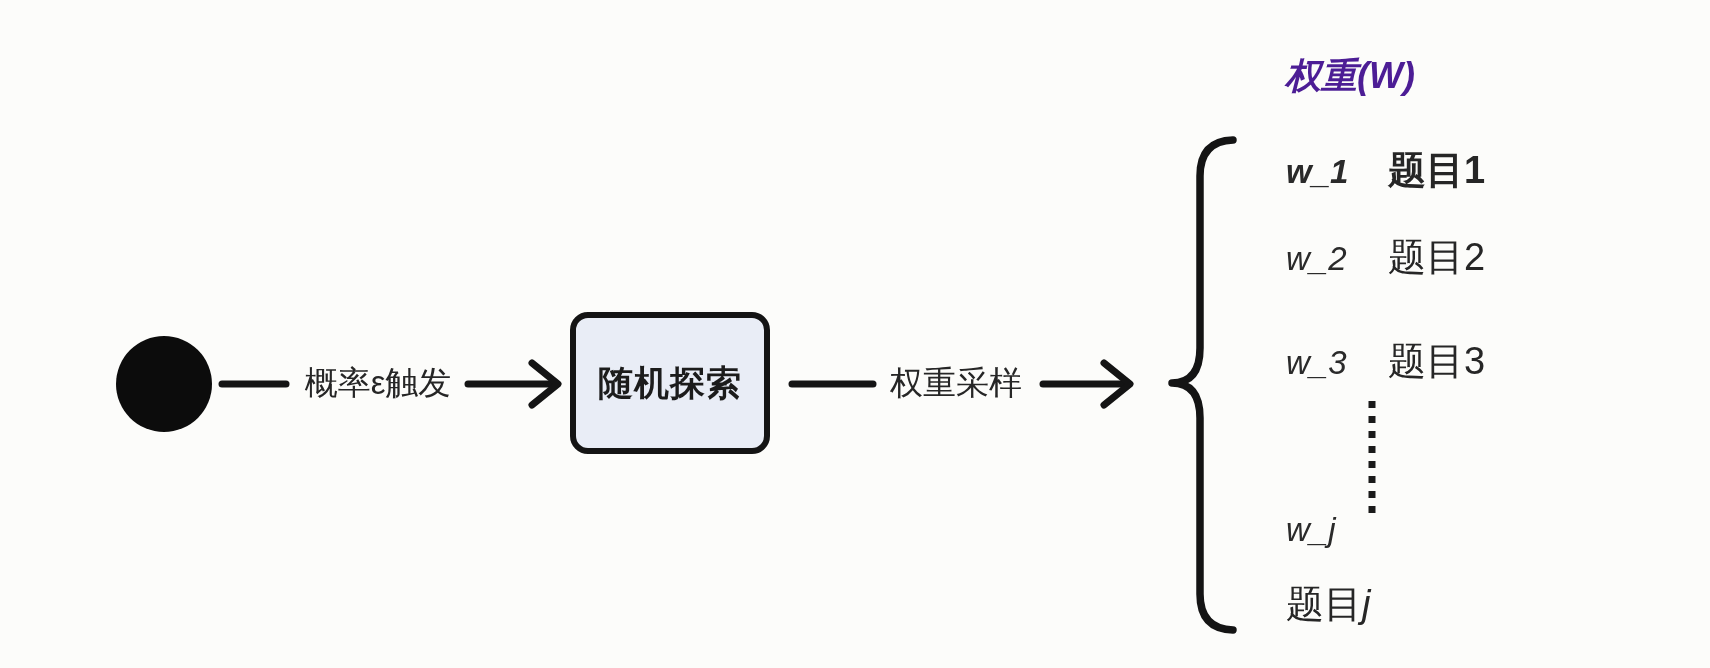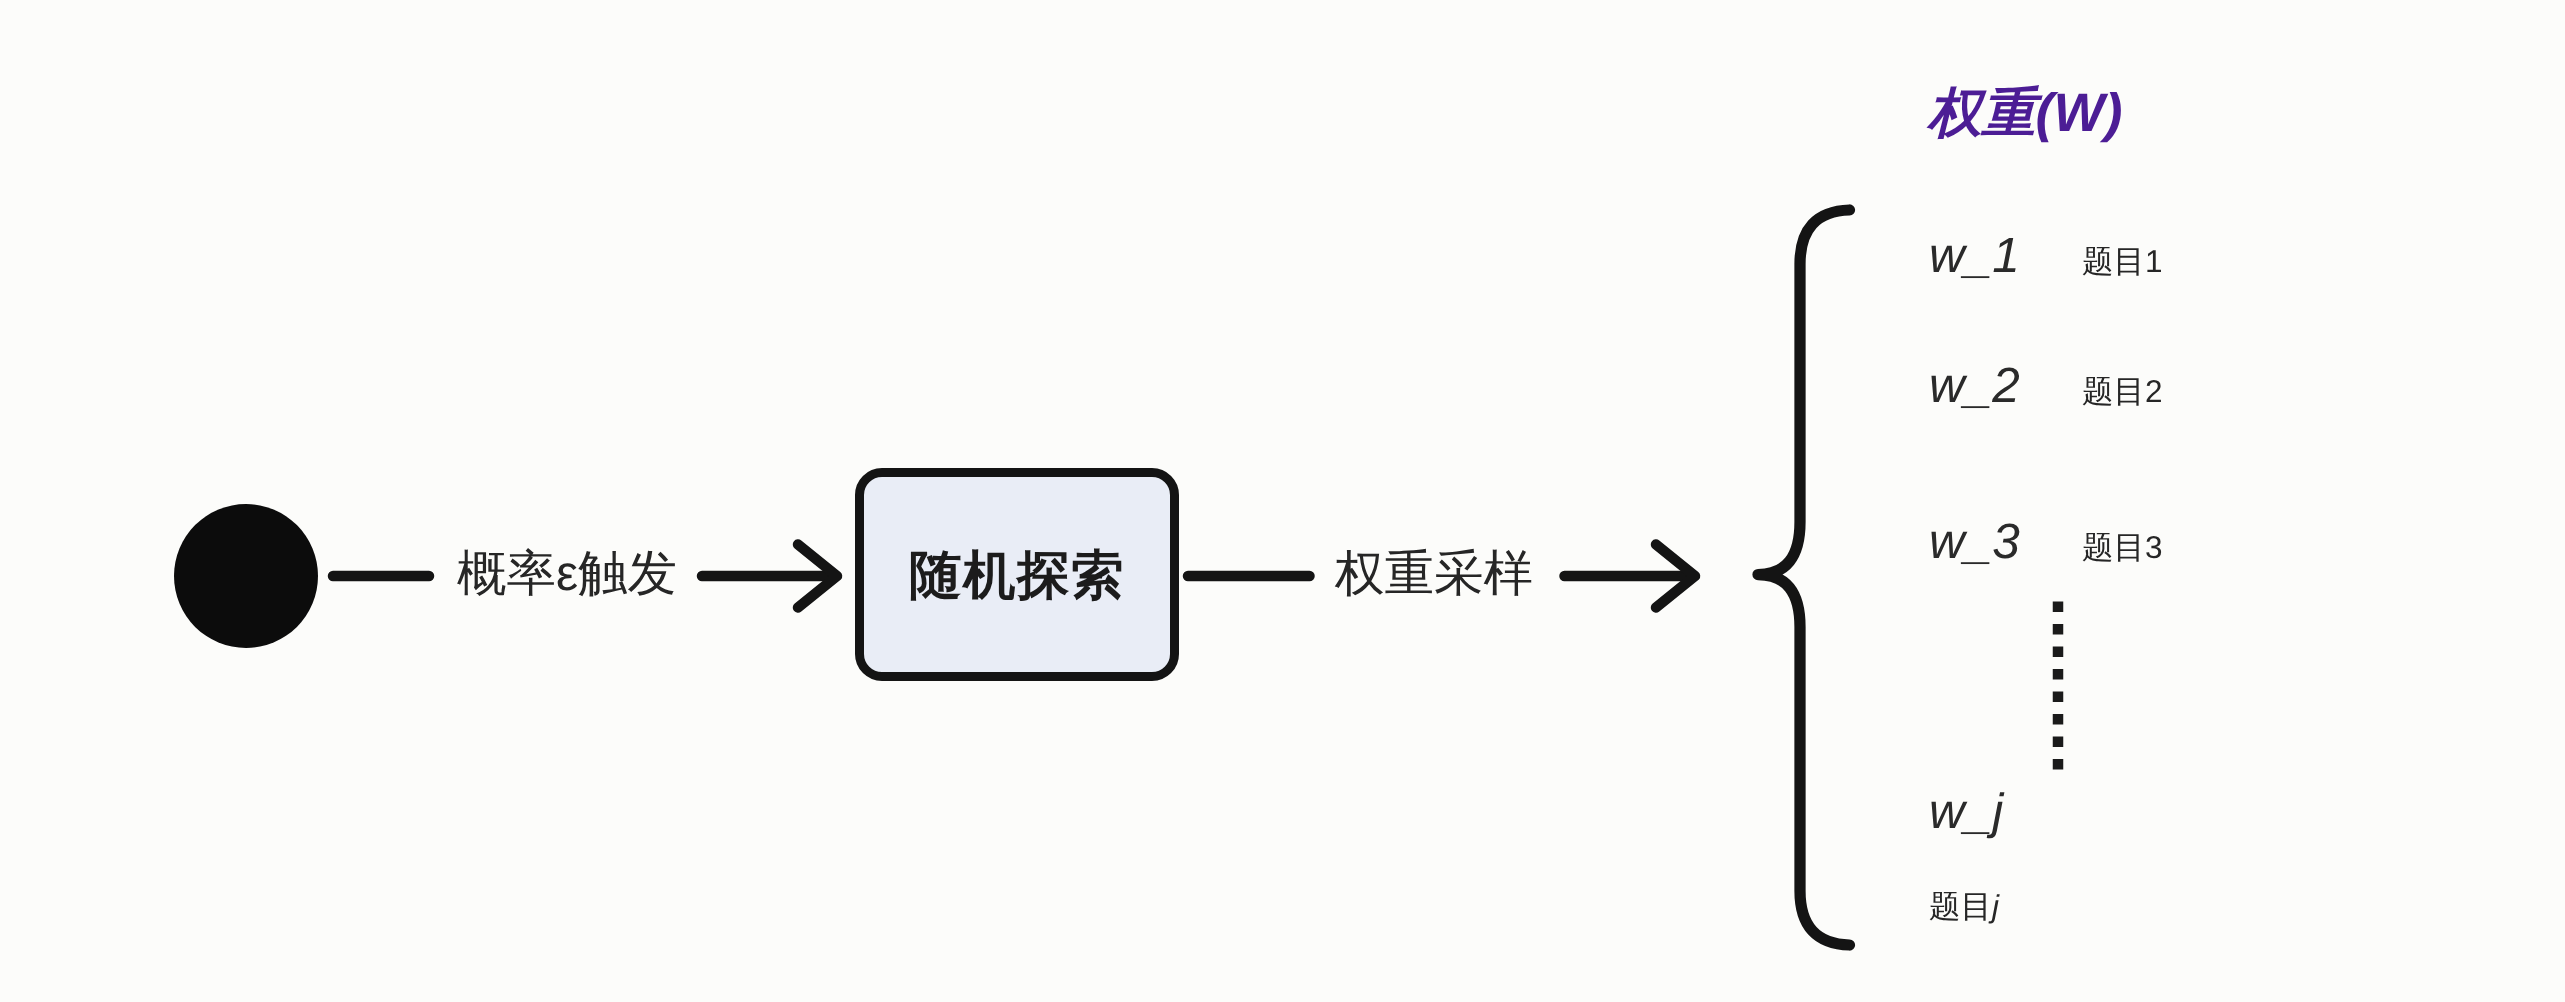--- a/index.html
+++ b/index.html
@@ -28,21 +28,21 @@
     transform: translate(-50%, -50%);
     font-size: 33px;
     font-weight: 500;
     color: #262626;
     white-space: nowrap;
   }
   .process-box {
     position: absolute;
     left: 570px;
     top: 312px;
-    width: 216px;
+    width: 200px;
     height: 142px;
     box-sizing: border-box;
     background: #e9edf6;
     border: 6px solid #141414;
     border-radius: 18px;
     display: flex;
     align-items: center;
     justify-content: center;
   }
   .process-box .box-label {
@@ -72,21 +72,21 @@
     gap: 30px;
     white-space: nowrap;
   }
   .weight-row .w-label {
     font-size: 33px;
     font-style: italic;
     color: #2a2a2a;
     min-width: 72px;
   }
   .weight-row .item-label {
-    font-size: 21px;
+    font-size: 38px;
     color: #262626;
   }
   .weight-row .item-label .it {
     font-style: italic;
   }
 </style>
 </head>
 <body>
 
 <div class="canvas">
@@ -116,21 +116,21 @@
 
   <div class="edge-label" style="left:956px; top:383px;">权重采样</div>
   <div class="edge-label" style="left:378px; top:383px;">概率ε触发</div>
 
   <div class="process-box">
     <span class="box-label">随机探索</span>
   </div>
 
   <div class="weights-title">权重(W)</div>
 
-  <div class="weight-row" style="top:170px;">
+  <div class="weight-row" style="top:170px;font-weight:bold;">
     <span class="w-label">w_1</span>
     <span class="item-label"><span>题目</span><span>1</span></span>
   </div>
 
   <div class="weight-row" style="top:257px;">
     <span class="w-label">w_2</span>
     <span class="item-label"><span>题目</span><span>2</span></span>
   </div>
 
   <div class="weight-row" style="top:361px;">

